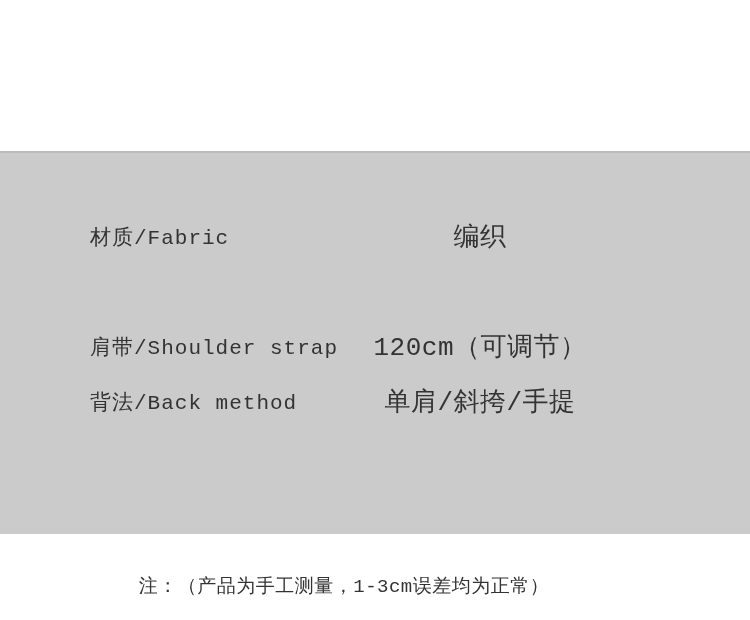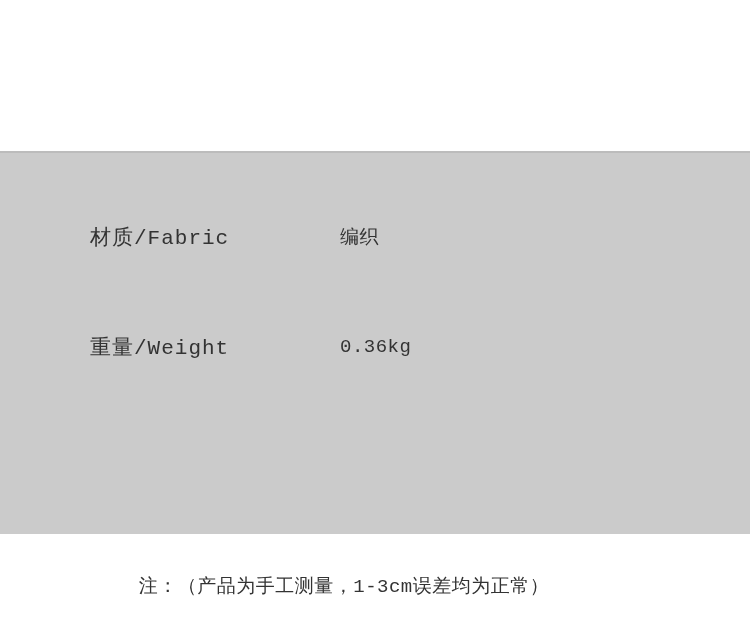--- a/index.html
+++ b/index.html
@@ -37,22 +37,22 @@
   .spec-label {
     box-sizing: border-box;
     padding-left: 90px;
     width: 340px;
     font-size: 21px;
     letter-spacing: 1px;
     white-space: nowrap;
   }
   .spec-value {
     width: 280px;
-    text-align: left;
-    font-size: 19px;
+    text-align: center;
+    font-size: 26px;
     letter-spacing: 0.5px;
     white-space: nowrap;
   }
   .note-line {
     position: absolute;
     left: 0;
     top: 573px;
     width: 688px;
     text-align: center;
     font-size: 19px;
@@ -69,25 +69,29 @@
     <div class="spec-table">
 
       <div class="spec-row">
         <div class="spec-label">材质/Fabric</div>
         <div class="spec-value">编织</div>
       </div>
 
       <div class="spec-row">
       </div>
 
-
+      <div class="spec-row">
+        <div class="spec-label">肩带/Shoulder strap</div>
+        <div class="spec-value">120cm（可调节）</div>
+      </div>
 
       <div class="spec-row">
-        <div class="spec-label">重量/Weight</div>
-        <div class="spec-value">0.36kg</div>
+        <div class="spec-label">背法/Back method</div>
+        <div class="spec-value">单肩/斜挎/手提</div>
       </div>
+
 
     </div>
   </div>
 
   <div class="note-line">注：（产品为手工测量，1-3cm误差均为正常）</div>
 
 </div>
 
 </body></html>

